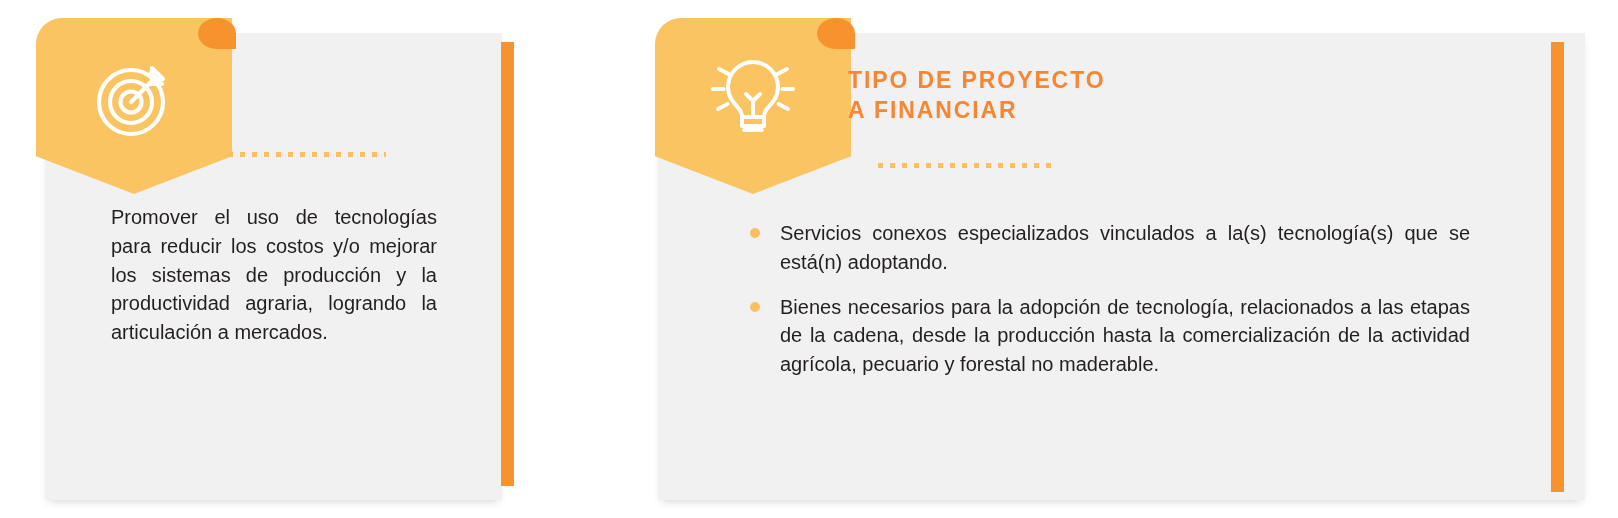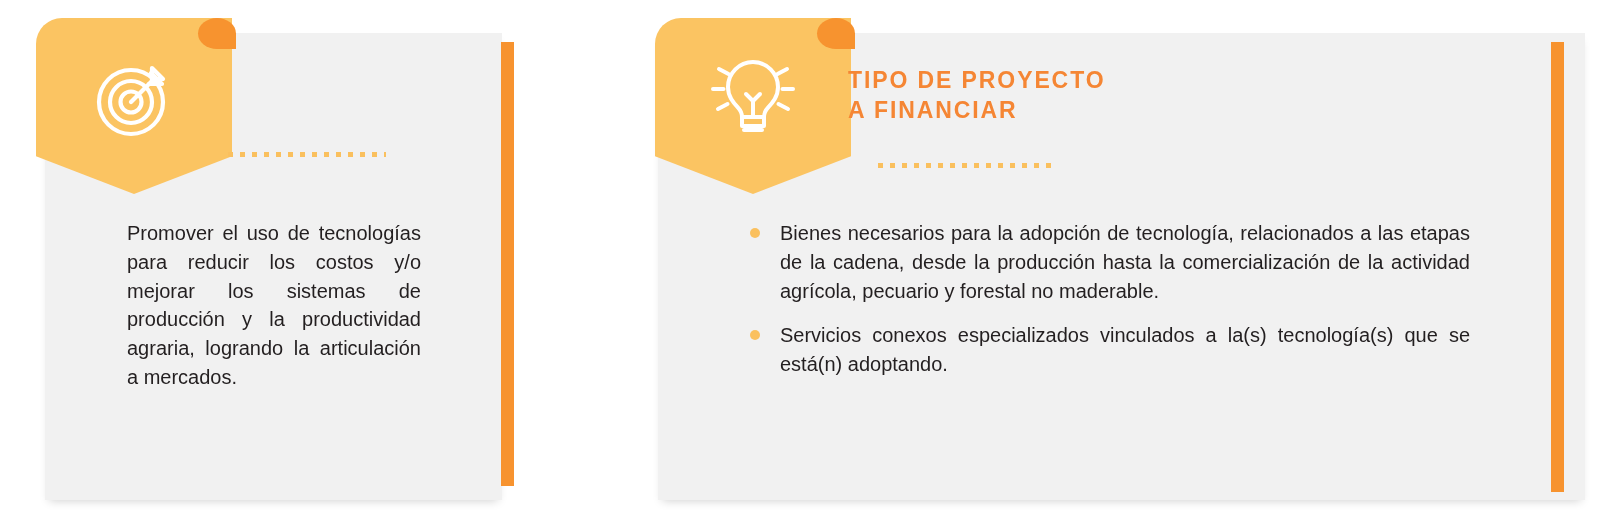--- a/index.html
+++ b/index.html
@@ -77,21 +77,21 @@
   }
 
   
   .card-body {
     position: absolute;
     color: #231f20;
     text-align: justify;
     text-justify: inter-word;
     line-height: 1.44;
   }
-  .card-body p { margin: 16px; }
+  .card-body p { margin: 0; }
 
   .bullet-list {
     list-style: none;
     margin: 0;
     padding: 0;
   }
   .bullet-list li {
     position: relative;
     padding-left: 50px;
     text-align: justify;
@@ -199,22 +199,22 @@
 
   <h2 class="card-heading">TIPO DE PROYECTO
 A FINANCIAR</h2>
 
   <div class="dot-rule"></div>
 
   <div class="card-body">
     <ul class="bullet-list">
       <li>
         <span class="bullet-dot"></span>
-        <span>Bienes necesarios para la adopción de tecnología, relacionados a las etapas de la cadena, desde la producción hasta la comercialización de la actividad agrícola, pecuario y forestal no maderable.</span>
+        <span>Servicios conexos especializados vinculados a la(s) tecnología(s) que se está(n) adoptando.</span>
       </li>
       <li>
         <span class="bullet-dot"></span>
-        <span>Servicios conexos especializados vinculados a la(s) tecnología(s) que se está(n) adoptando.</span>
+        <span>Bienes necesarios para la adopción de tecnología, relacionados a las etapas de la cadena, desde la producción hasta la comercialización de la actividad agrícola, pecuario y forestal no maderable.</span>
       </li>
     </ul>
   </div>
 
 </section>
 
 </body></html>

